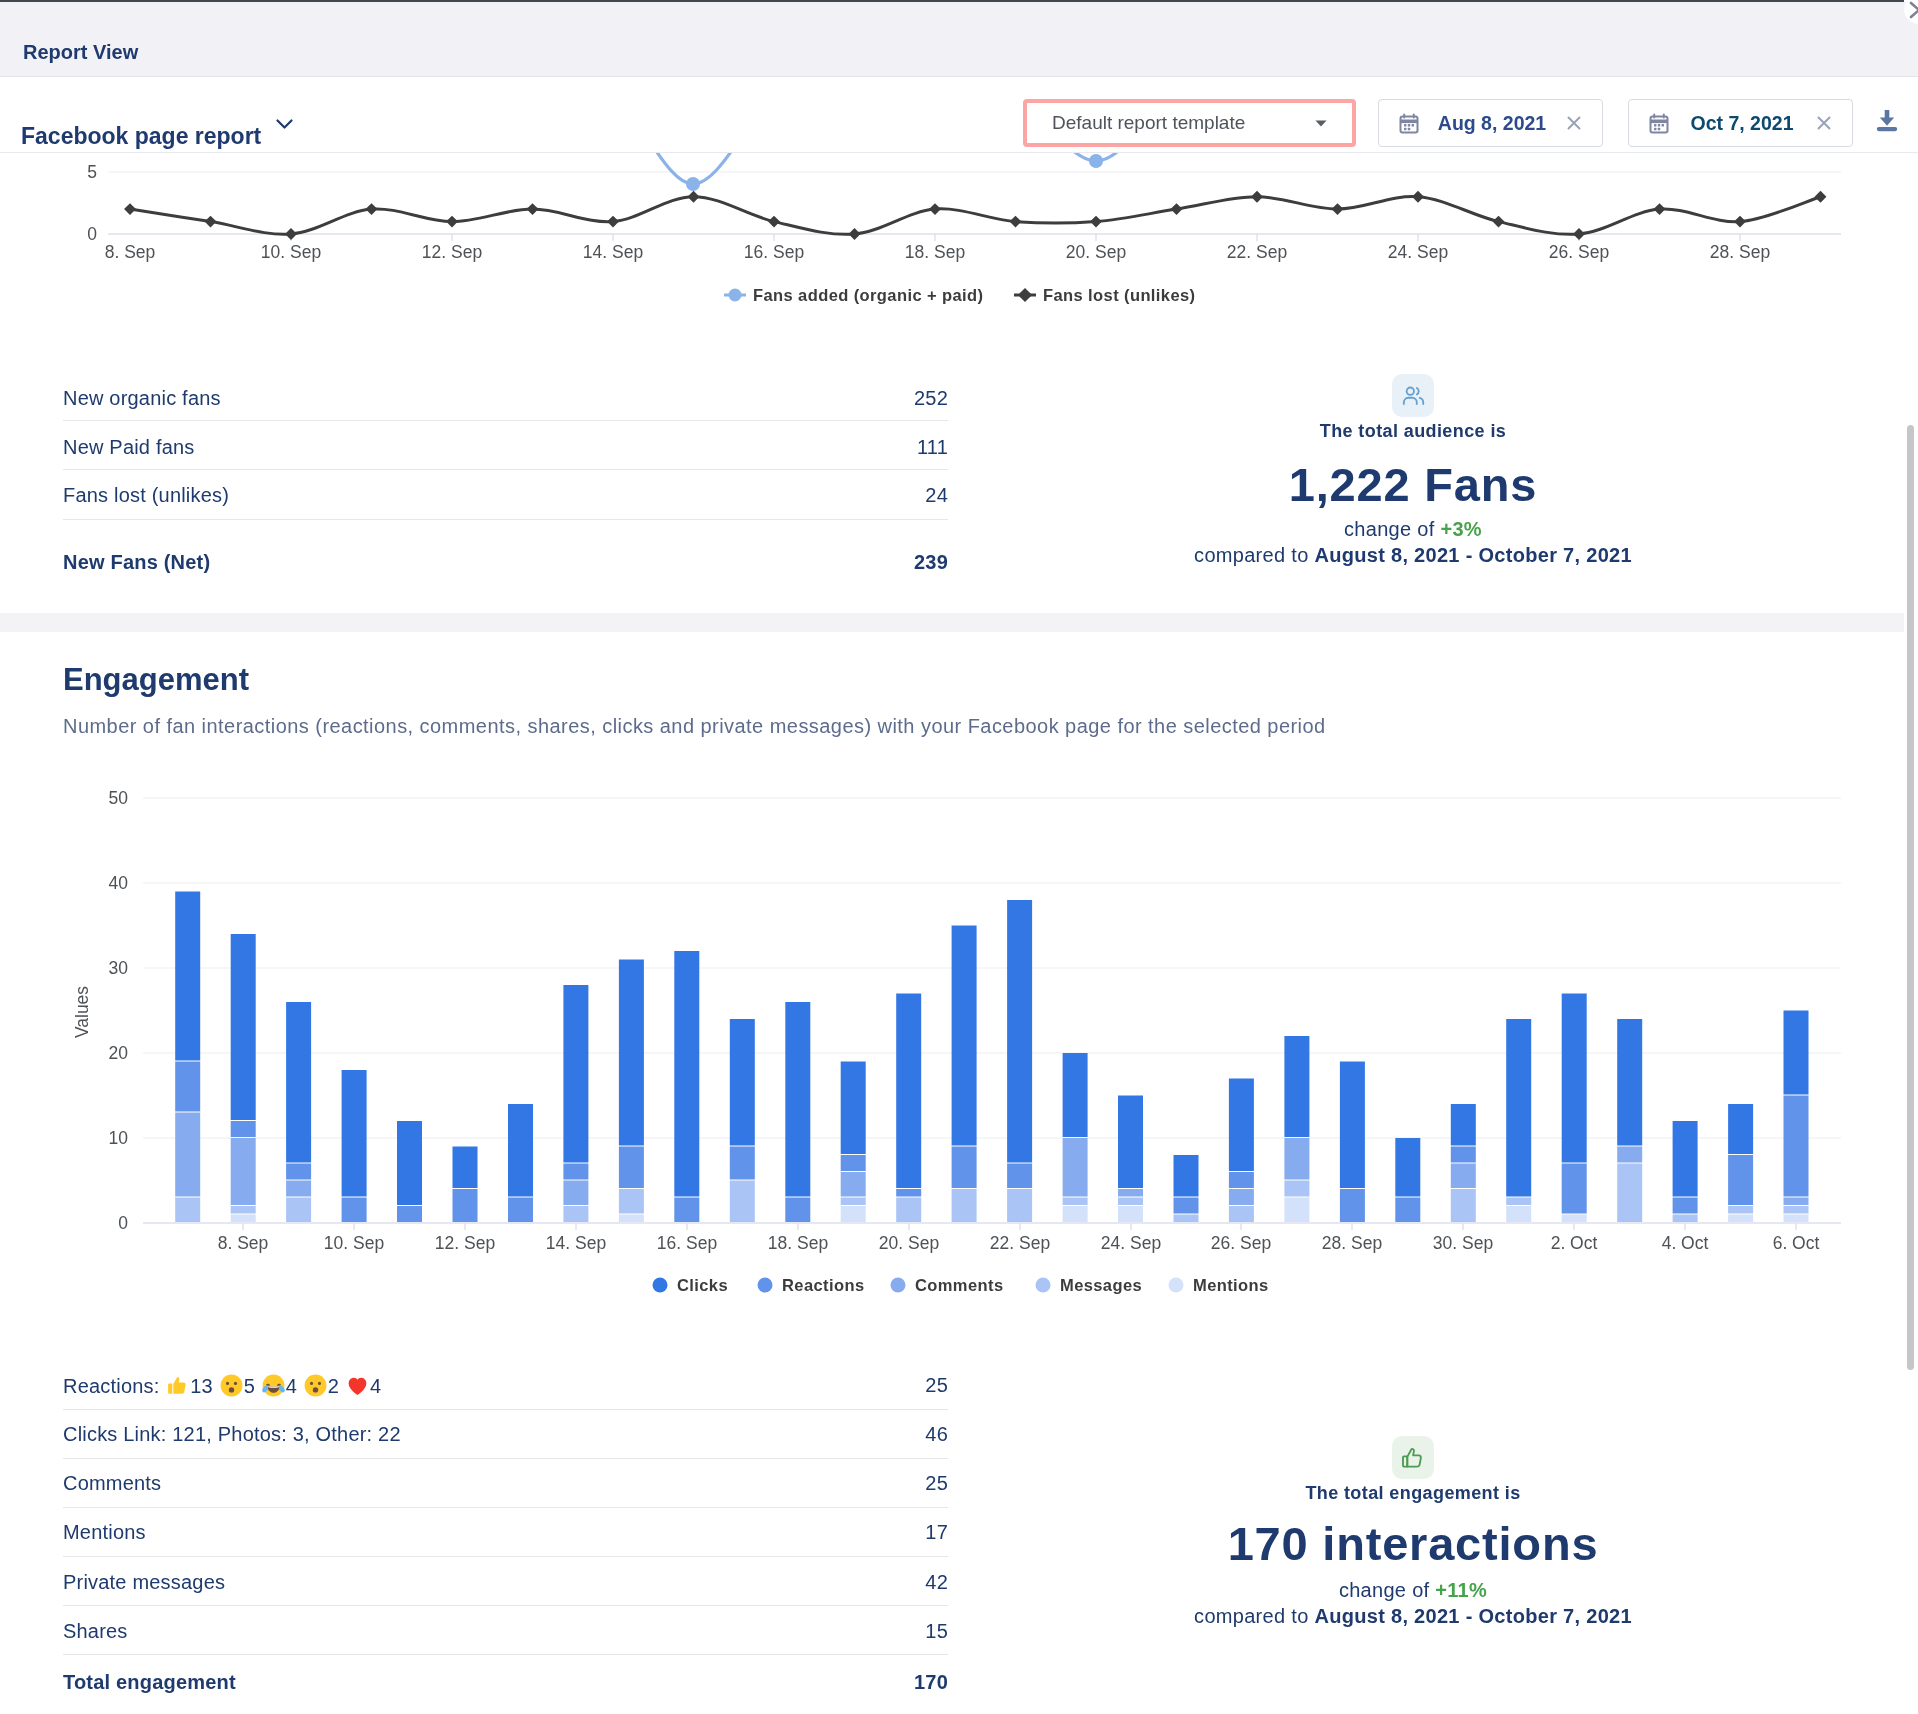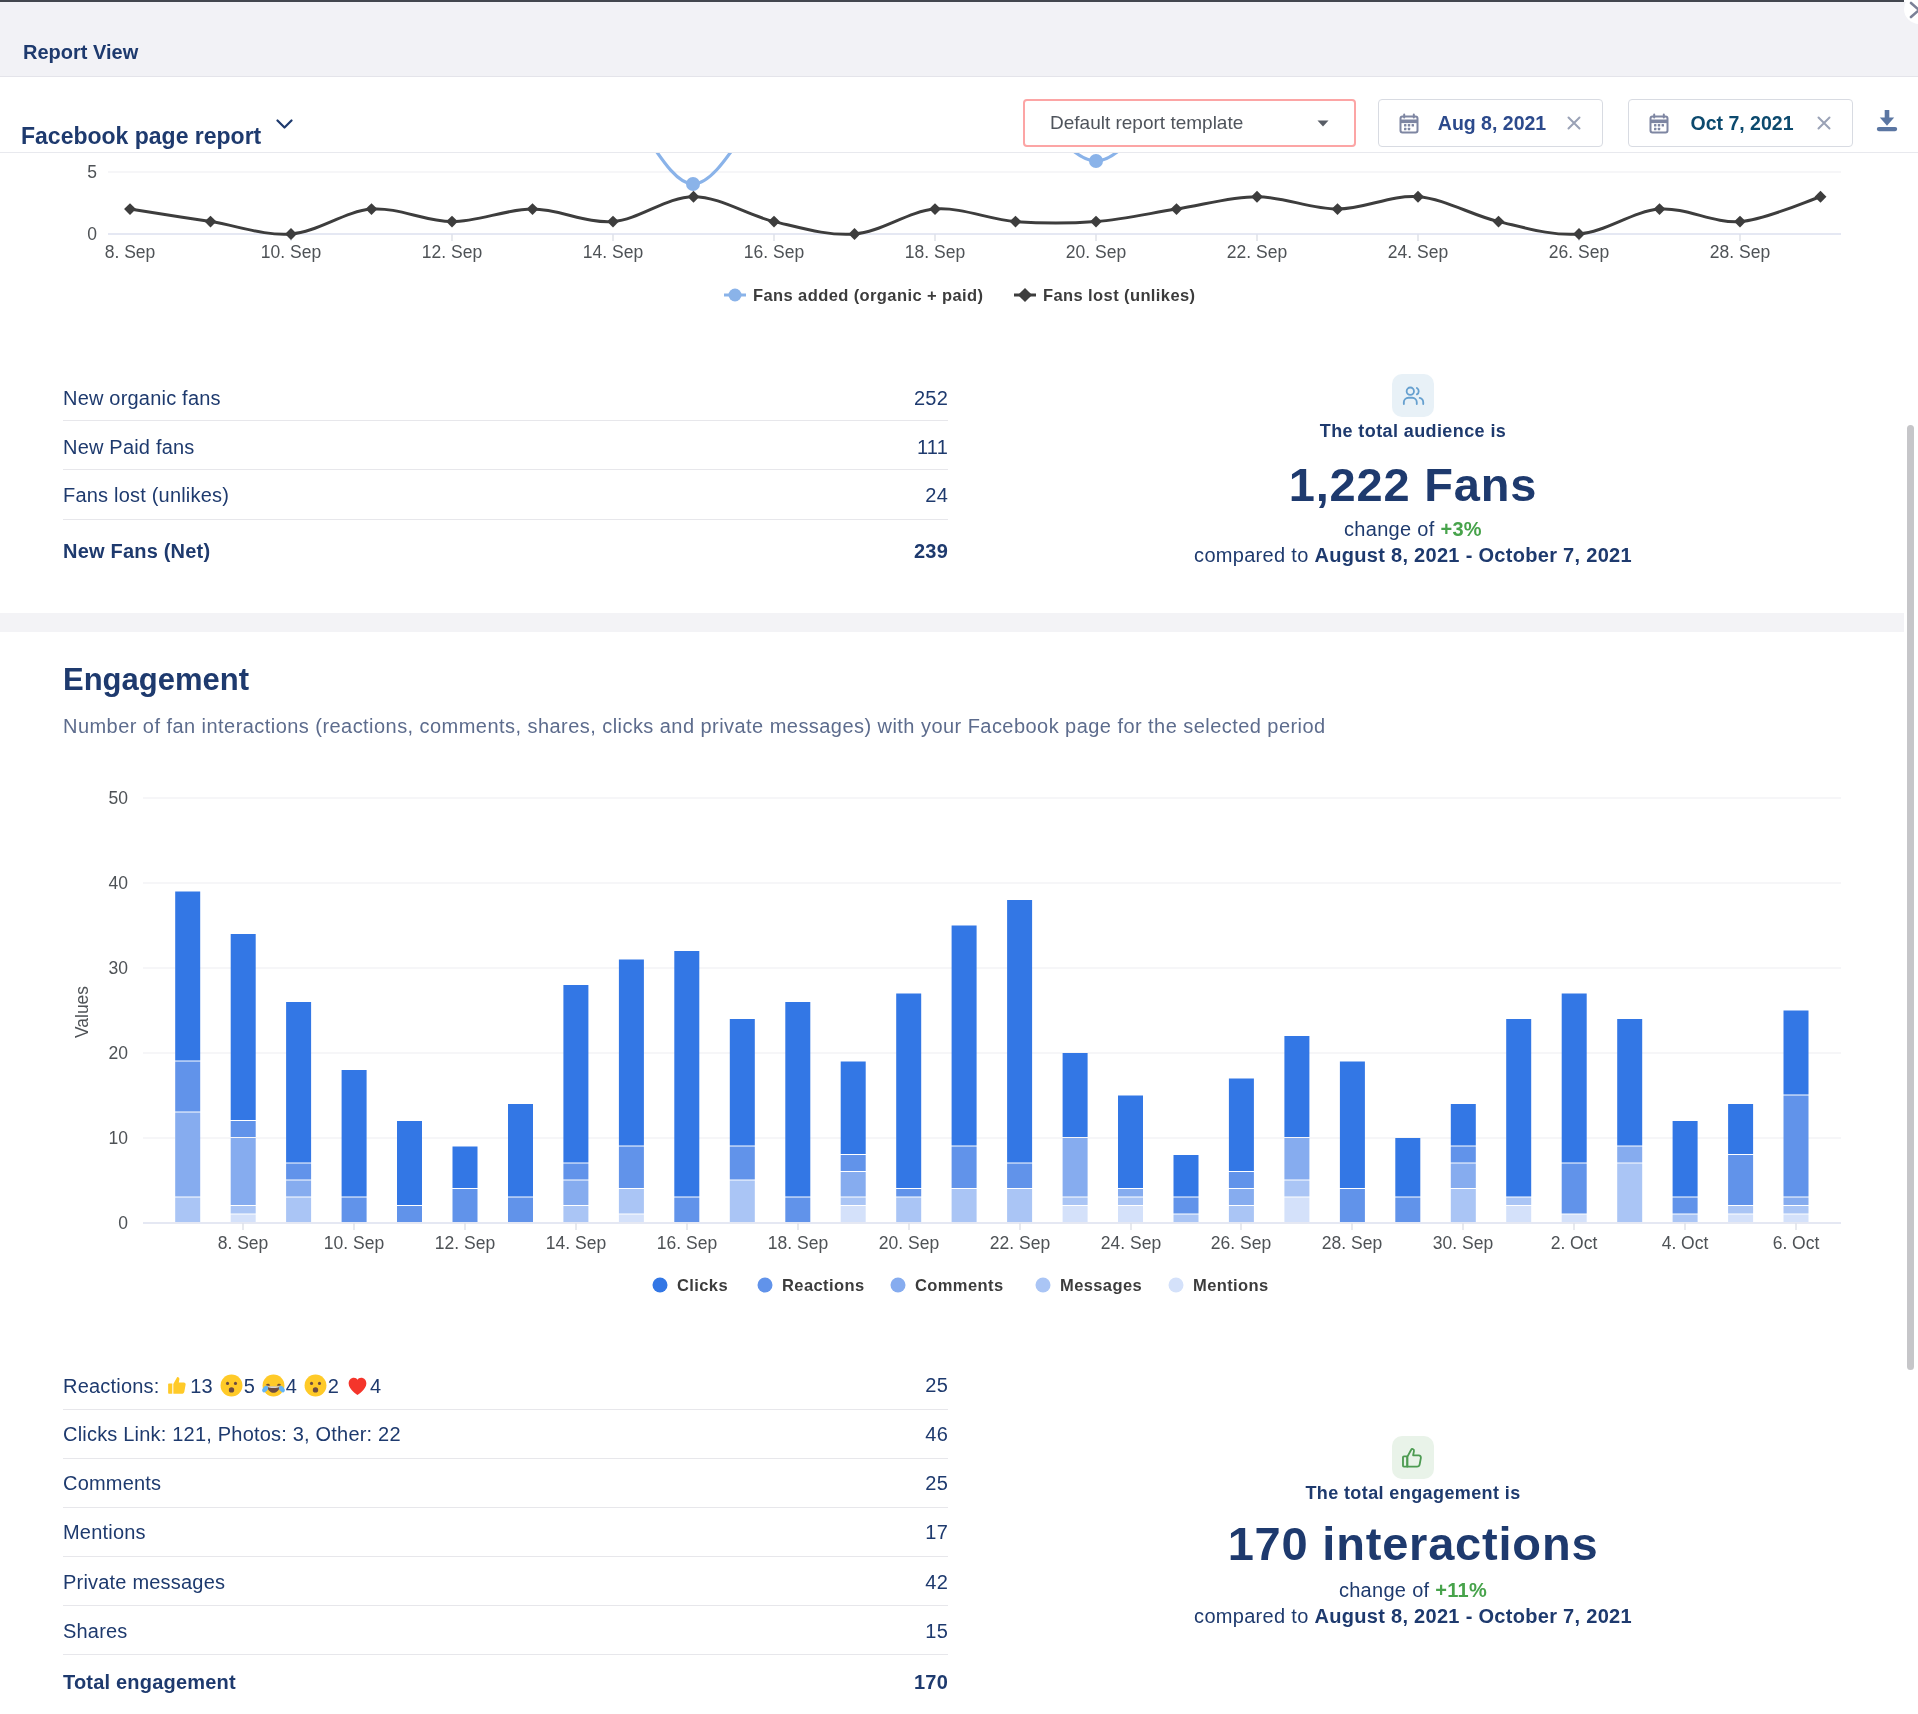--- a/index.html
+++ b/index.html
@@ -31,21 +31,21 @@
   <div class="abs" style="left:1904px;top:-6px;width:30px;height:30px;background:#fff;border-radius:50%;"></div>
   <div class="abs" style="left:1909px;top:1px;"><svg width="12" height="18" viewBox="0 0 12 18" fill="none">
         <path d="M2 2l8 7-8 7" stroke="#7b8197" stroke-width="2.6" stroke-linecap="round" stroke-linejoin="round"></path>
       </svg></div>
 
   <div class="abs navy" style="left:21px;top:107px;font-size:23px;font-weight:bold;margin-top:16px;">Facebook page report</div>
   <div class="abs" style="left:276px;top:116px;"><svg width="17" height="11" viewBox="0 0 17 11" fill="none">
         <path d="M1.5 1.5l7 7 7-7" stroke="#1e3a6e" stroke-width="2.2" stroke-linecap="round" stroke-linejoin="round"></path>
       </svg></div>
 
-  <div class="abs" style="left:1023px;top:99px;width:333px;height:48px;border:2px solid #fca5a5;border-radius:4px;background:#fff;display:flex;align-items:center;padding:0 24px 0 25px;justify-content:space-between;">
+  <div class="abs" style="left:1023px;top:99px;width:333px;height:48px;border:4px solid #fca5a5;border-radius:4px;background:#fff;display:flex;align-items:center;padding:0 24px 0 25px;justify-content:space-between;">
     <span style="font-size:19px;color:#4f545c;">Default report template</span>
       <svg width="14" height="9" viewBox="0 0 14 9">
         <path d="M1.5 1.5l5.5 6 5.5-6z" fill="#585d66"></path>
       </svg>
   </div>
   <div class="abs" style="left:1378px;top:99px;width:225px;height:48px;border:1px solid #d8dbe2;border-radius:4px;background:#fff;display:flex;align-items:center;padding:0 19px 0 20px;justify-content:space-between;">
     <svg width="20" height="21" viewBox="0 0 20 21">
         <path d="M5.2 1.5v3M14.8 1.5v3" stroke="#7e86a2" stroke-width="2" stroke-linecap="round"></path>
         <rect x="1.5" y="3.5" width="17" height="16" rx="2" fill="none" stroke="#7e86a2" stroke-width="2"></rect>
         <path d="M2 8.3h16" stroke="#7e86a2" stroke-width="3.6"></path>
@@ -162,21 +162,21 @@
         <span class="tval">252</span>
       </div>
       <div class="trow " style="top:433px">
         <span>New Paid fans</span>
         <span class="tval">111</span>
       </div>
       <div class="trow " style="top:481px">
         <span>Fans lost (unlikes)</span>
         <span class="tval">24</span>
       </div>
-      <div class="trow b" style="top:537px">
+      <div class="trow b" style="top:548px">
         <span>New Fans (Net)</span>
         <span class="tval">239</span>
       </div>
   </div>
 
   <div class="ibox" style="top:374px;background:#e8f1f7;">
       <svg width="28" height="28" viewBox="0 0 26 26" fill="none" stroke="#66a0cf" stroke-width="1.7" stroke-linecap="round" stroke-linejoin="round">
         <circle cx="10.5" cy="8.5" r="3.4"></circle>
         <path d="M4.5 20.5v-1.6c0-2.4 1.9-4.3 4.3-4.3h3.4c2.4 0 4.3 1.9 4.3 4.3v1.6"></path>
         <path d="M16.6 5.6a3.4 3.4 0 0 1 0 5.9"></path>

